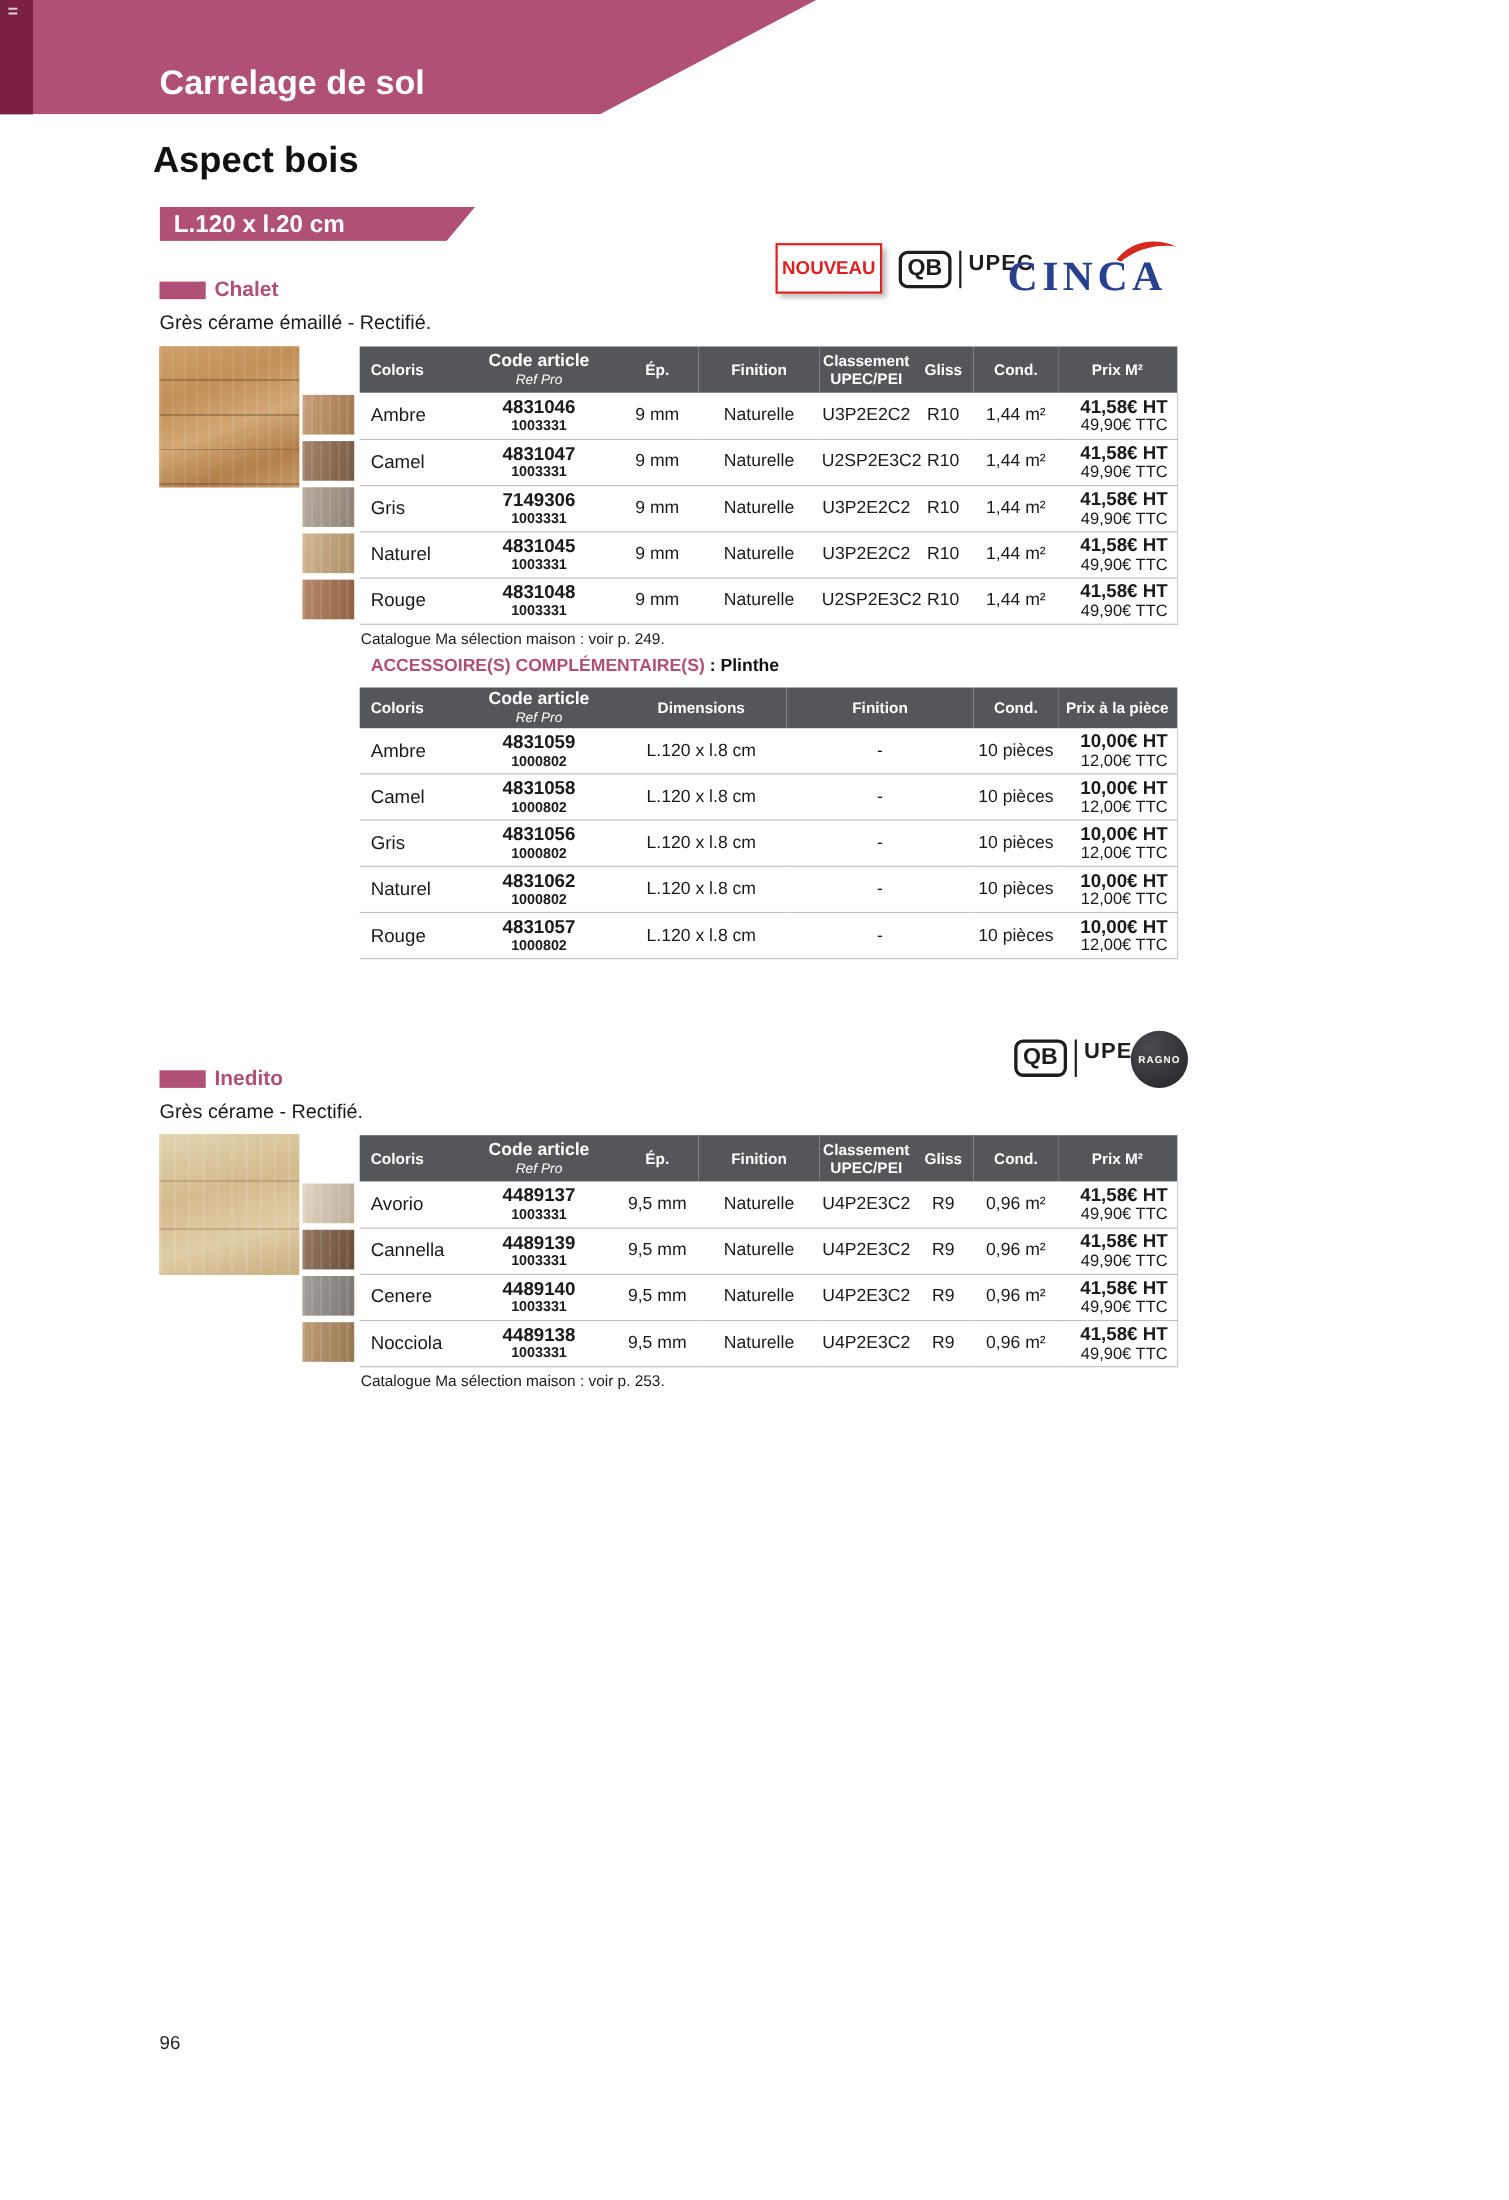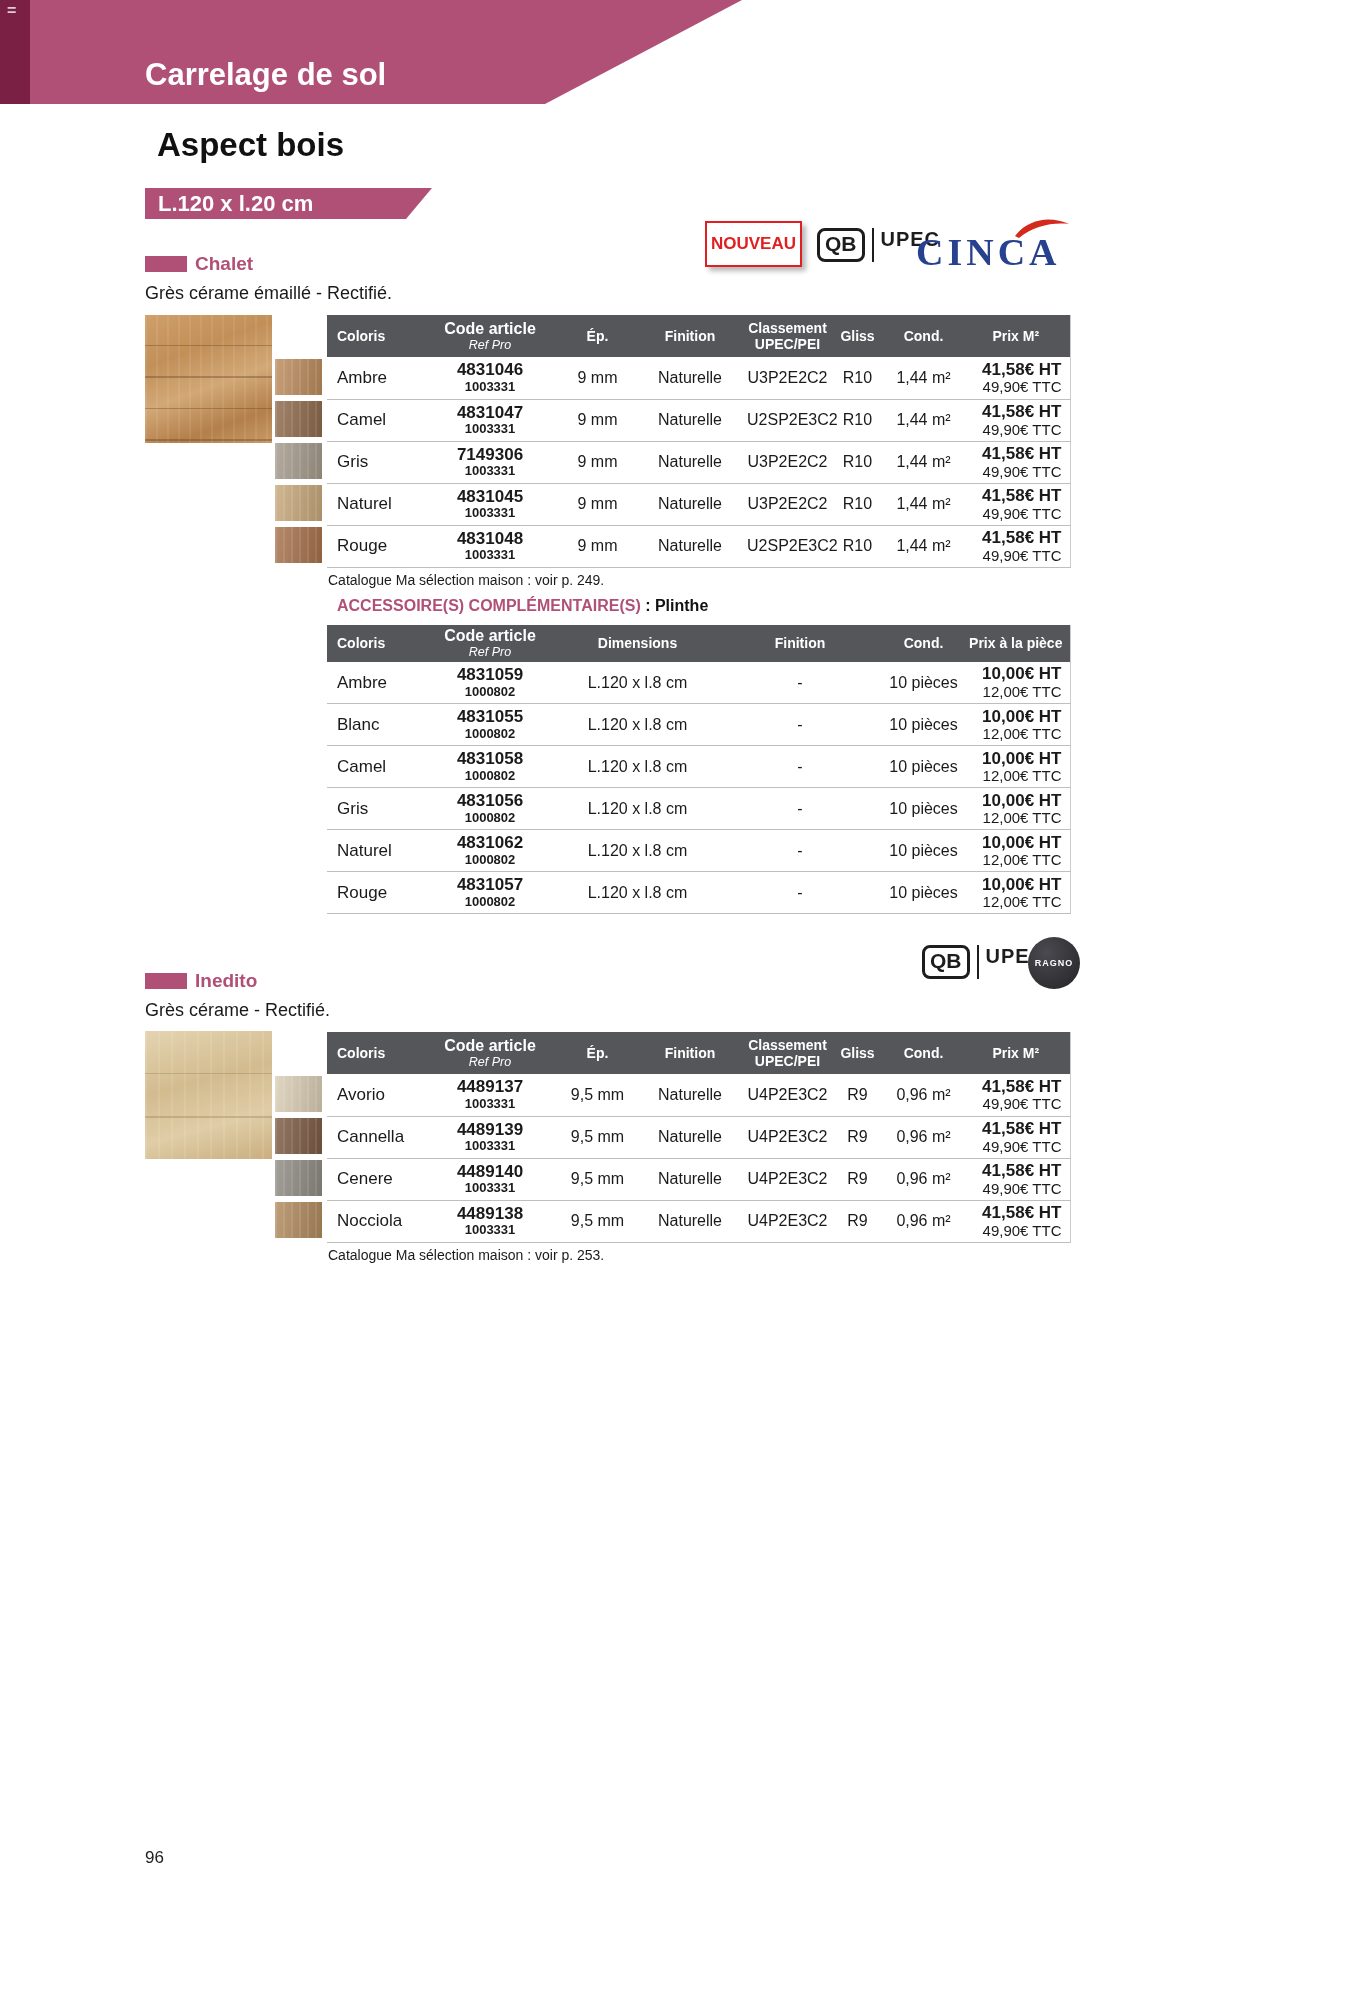--- a/index.html
+++ b/index.html
@@ -5,21 +5,21 @@
   * { box-sizing: border-box; margin: 0; padding: 0; }
   body { background: #ffffff; font-family: "Liberation Sans", sans-serif; }
   .page { position: relative; width: 1372px; height: 2000px; background: #ffffff; overflow: hidden; color: #1a1a1a; }
 
   
   .menu-strip { position: absolute; left: 0; top: 0; width: 30px; height: 104px; background: #7a2045; }
   .menu-glyph { position: absolute; left: 7px; top: 2px; color: #decdd4; font-size: 16px; font-weight: bold; cursor: pointer; }
   .title-banner { position: absolute; left: 30px; top: 0; width: 712px; height: 104px; background: #b15077;
     clip-path: polygon(0 0, 100% 0, calc(100% - 197px) 100%, 0 100%); }
   .title-text { position: absolute; left: 115px; top: 57px; font-size: 31px; font-weight: bold; color: #ffffff; }
-  .page-title { position: absolute; left: 157px; top: 126px; font-size: 33px; font-weight: bold; color: #111; }
+  .page-title { position: absolute; left: 139px; top: 126px; font-size: 33px; font-weight: bold; color: #111; }
   .size-banner { position: absolute; left: 145px; top: 188px; width: 287px; height: 31px; background: #b15077;
     clip-path: polygon(0 0, 100% 0, calc(100% - 26px) 100%, 0 100%); display: flex; align-items: center; }
   .size-banner span { padding-left: 13px; font-size: 22px; font-weight: bold; color: #fff; }
 
   
   .nouveau { position: absolute; left: 705px; top: 221px; width: 97px; height: 46px; background: #fff;
     border: 2px solid #e02020; display: flex; align-items: center; justify-content: center;
     color: #e02020; font-weight: bold; font-size: 17px; box-shadow: 4px 4px 5px rgba(0,0,0,0.28); }
   .qbupec { display: flex; gap: 7px; }
   .qb1 { position: absolute; left: 817px; top: 228px; }
@@ -295,34 +295,20 @@
           </td>
           <td>L.120 x l.8 cm</td>
           <td>-</td>
           <td>10 pièces</td>
           <td class="prix">
             <div class="ht">10,00€ HT</div>
             <div class="ttc">12,00€ TTC</div>
           </td>
         </tr>
 
-        <tr>
-          <td class="al coloris">Blanc</td>
-          <td>
-            <div class="code">4831055</div>
-            <div class="ref">1000802</div>
-          </td>
-          <td>L.120 x l.8 cm</td>
-          <td>-</td>
-          <td>10 pièces</td>
-          <td class="prix">
-            <div class="ht">10,00€ HT</div>
-            <div class="ttc">12,00€ TTC</div>
-          </td>
-        </tr>
 
         <tr>
           <td class="al coloris">Camel</td>
           <td>
             <div class="code">4831058</div>
             <div class="ref">1000802</div>
           </td>
           <td>L.120 x l.8 cm</td>
           <td>-</td>
           <td>10 pièces</td>

